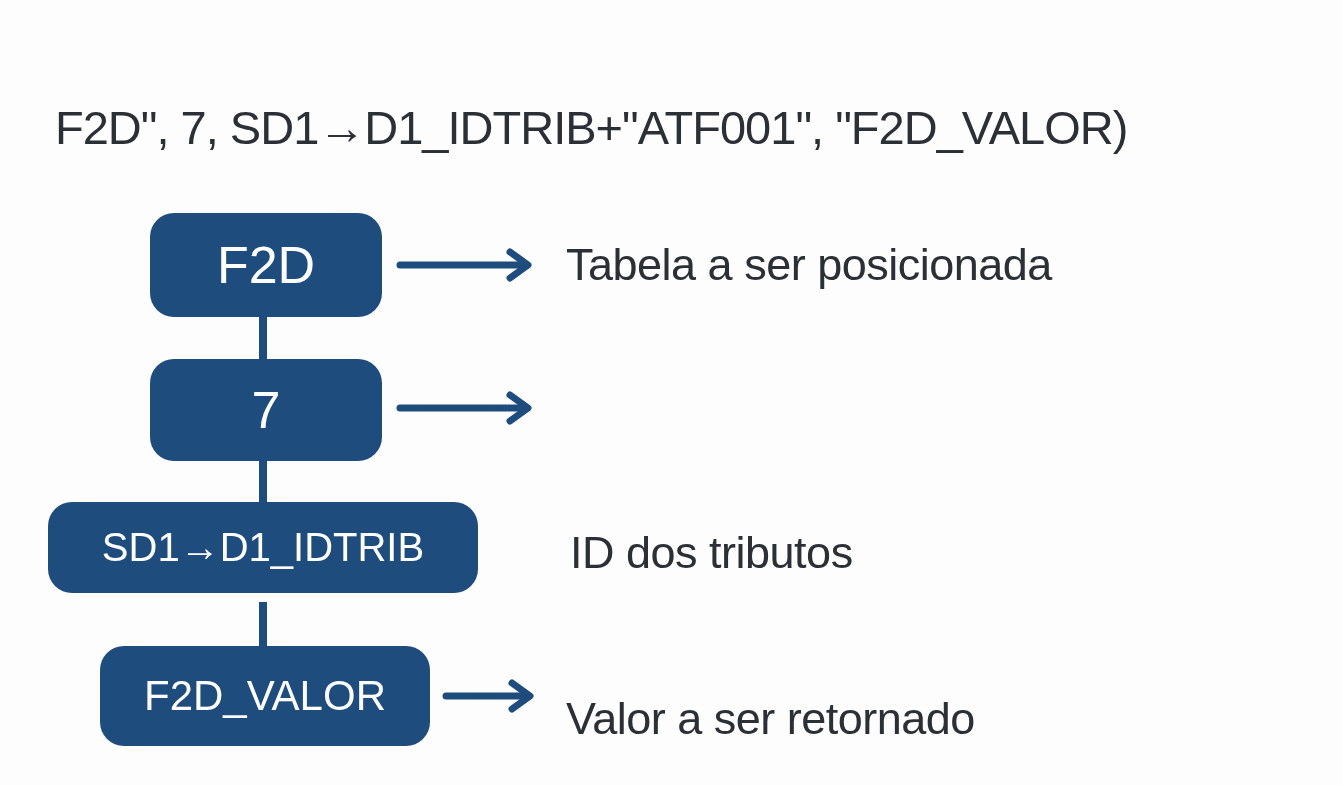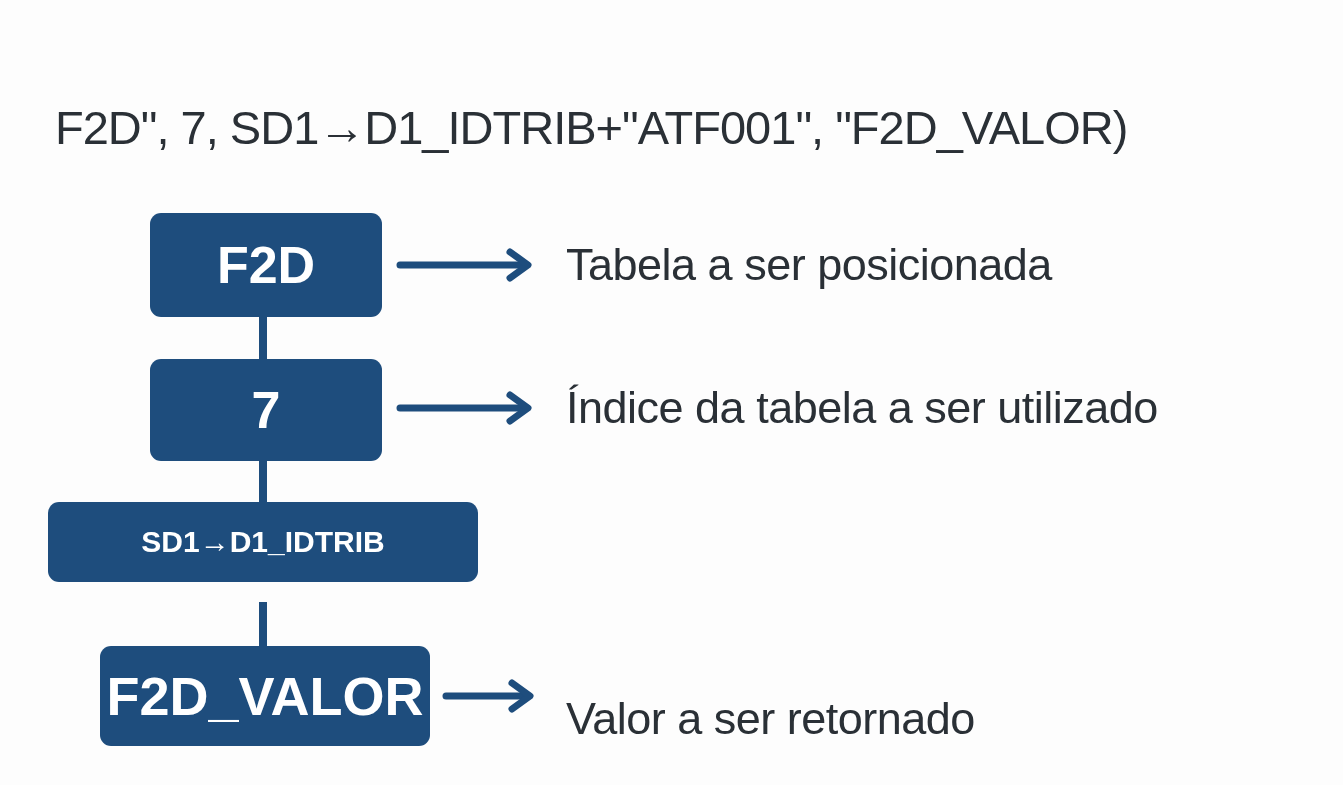--- a/index.html
+++ b/index.html
@@ -31,28 +31,28 @@
     position:absolute;left:55px;top:100px;
     font-size:47px;line-height:56px;color:var(--text-dark);
     white-space:nowrap;letter-spacing:-1px;font-weight:400;
   }
 
   
   .box{
     position:absolute;
     background:var(--box-fill);
     color:var(--box-text);
-    border-radius:11px;
+    border-radius:24px;
     display:flex;align-items:center;justify-content:center;
-    font-weight:700;white-space:nowrap;
+    font-weight:400;white-space:nowrap;
   }
   .box-1{left:150px;top:213px;width:232px;height:104px;font-size:52px;}
   .box-2{left:150px;top:359px;width:232px;height:102px;font-size:52px;}
-  .box-3{left:48px; top:502px;width:430px;height:80px;font-size:30px;}
-  .box-4{left:100px;top:646px;width:330px;height:100px;font-size:54px;}
+  .box-3{left:48px; top:502px;width:430px;height:91px;font-size:40px;}
+  .box-4{left:100px;top:646px;width:330px;height:100px;font-size:42px;}
 
   
   .vconn{position:absolute;left:259px;width:8px;background:var(--box-fill);}
   .vc-1{top:315px;height:46px;}
   .vc-2{top:459px;height:45px;}
   .vc-3{top:602px;height:46px;}
 
   
   .arrow{position:absolute;}
   .arrow-1{left:396px;top:245px;}
@@ -84,25 +84,25 @@
   </svg>
   <div class="desc desc-1">Tabela a ser posicionada</div>
 
   <div class="vconn vc-1"></div>
 
   <div class="box box-2">7</div>
   <svg class="arrow arrow-2" width="150" height="40" viewBox="0 0 150 40">
     <line x1="4" y1="20" x2="126" y2="20" style="stroke:var(--box-fill,#1e4d7d)" stroke-width="7" stroke-linecap="round"></line>
     <polyline points="114,7 132,20 114,33" fill="none" style="stroke:var(--box-fill,#1e4d7d)" stroke-width="7" stroke-linecap="round" stroke-linejoin="round"></polyline>
   </svg>
-  <div class="desc desc-2">Índice da tabela a ser utilizado</div>
 
   <div class="vconn vc-2"></div>
 
   <div class="box box-3">SD1→D1_IDTRIB</div>
+  <div class="desc desc-3">ID dos tributos</div>
 
   <div class="vconn vc-3"></div>
 
   <div class="box box-4">F2D_VALOR</div>
   <svg class="arrow arrow-4" width="104" height="40" viewBox="0 0 104 40">
     <line x1="4" y1="20" x2="82" y2="20" style="stroke:var(--box-fill,#1e4d7d)" stroke-width="7" stroke-linecap="round"></line>
     <polyline points="70,7 88,20 70,33" fill="none" style="stroke:var(--box-fill,#1e4d7d)" stroke-width="7" stroke-linecap="round" stroke-linejoin="round"></polyline>
   </svg>
   <div class="desc desc-4">Valor a ser retornado</div>
 

